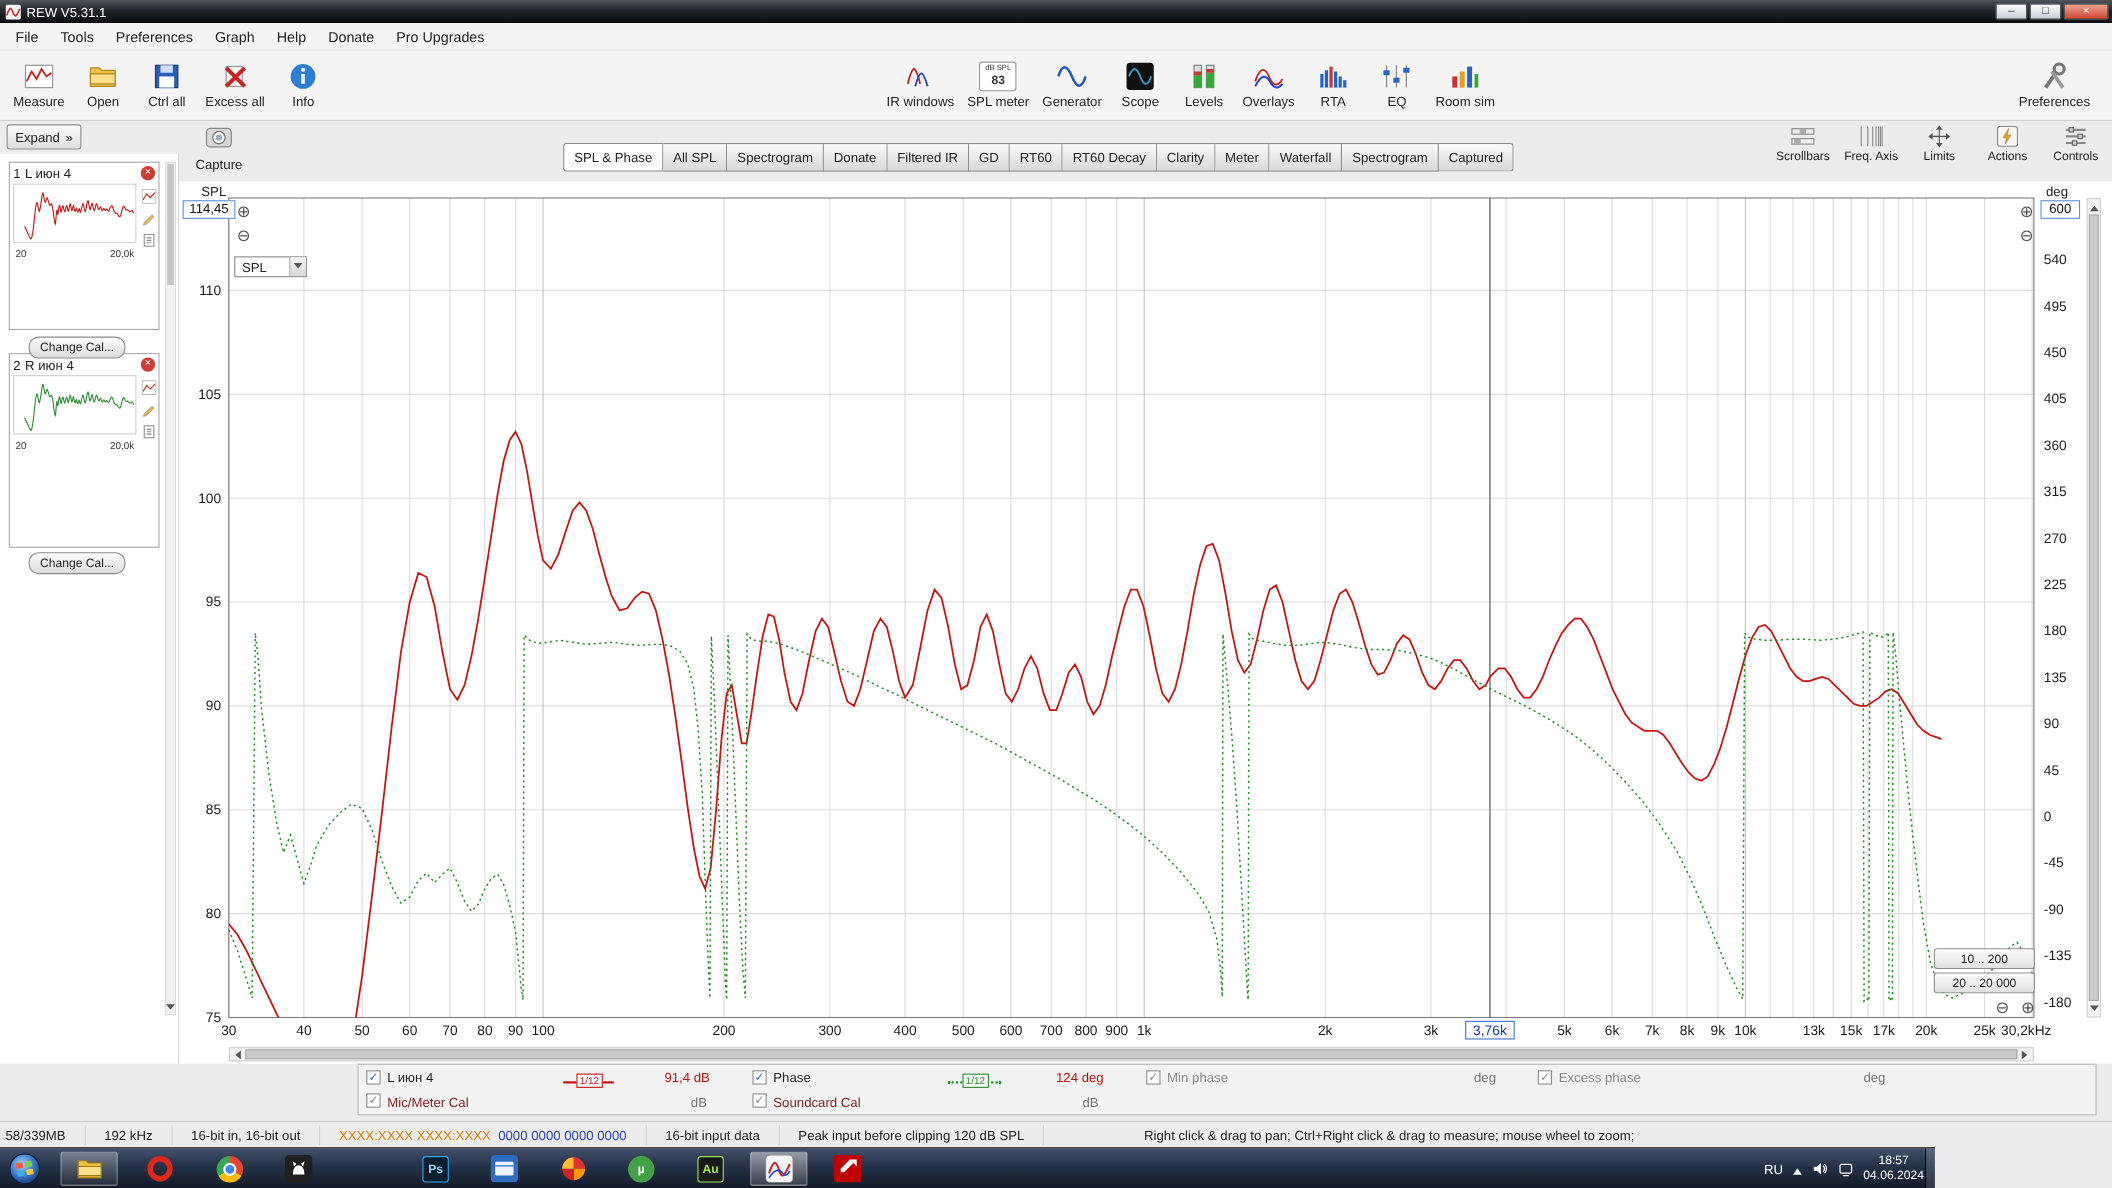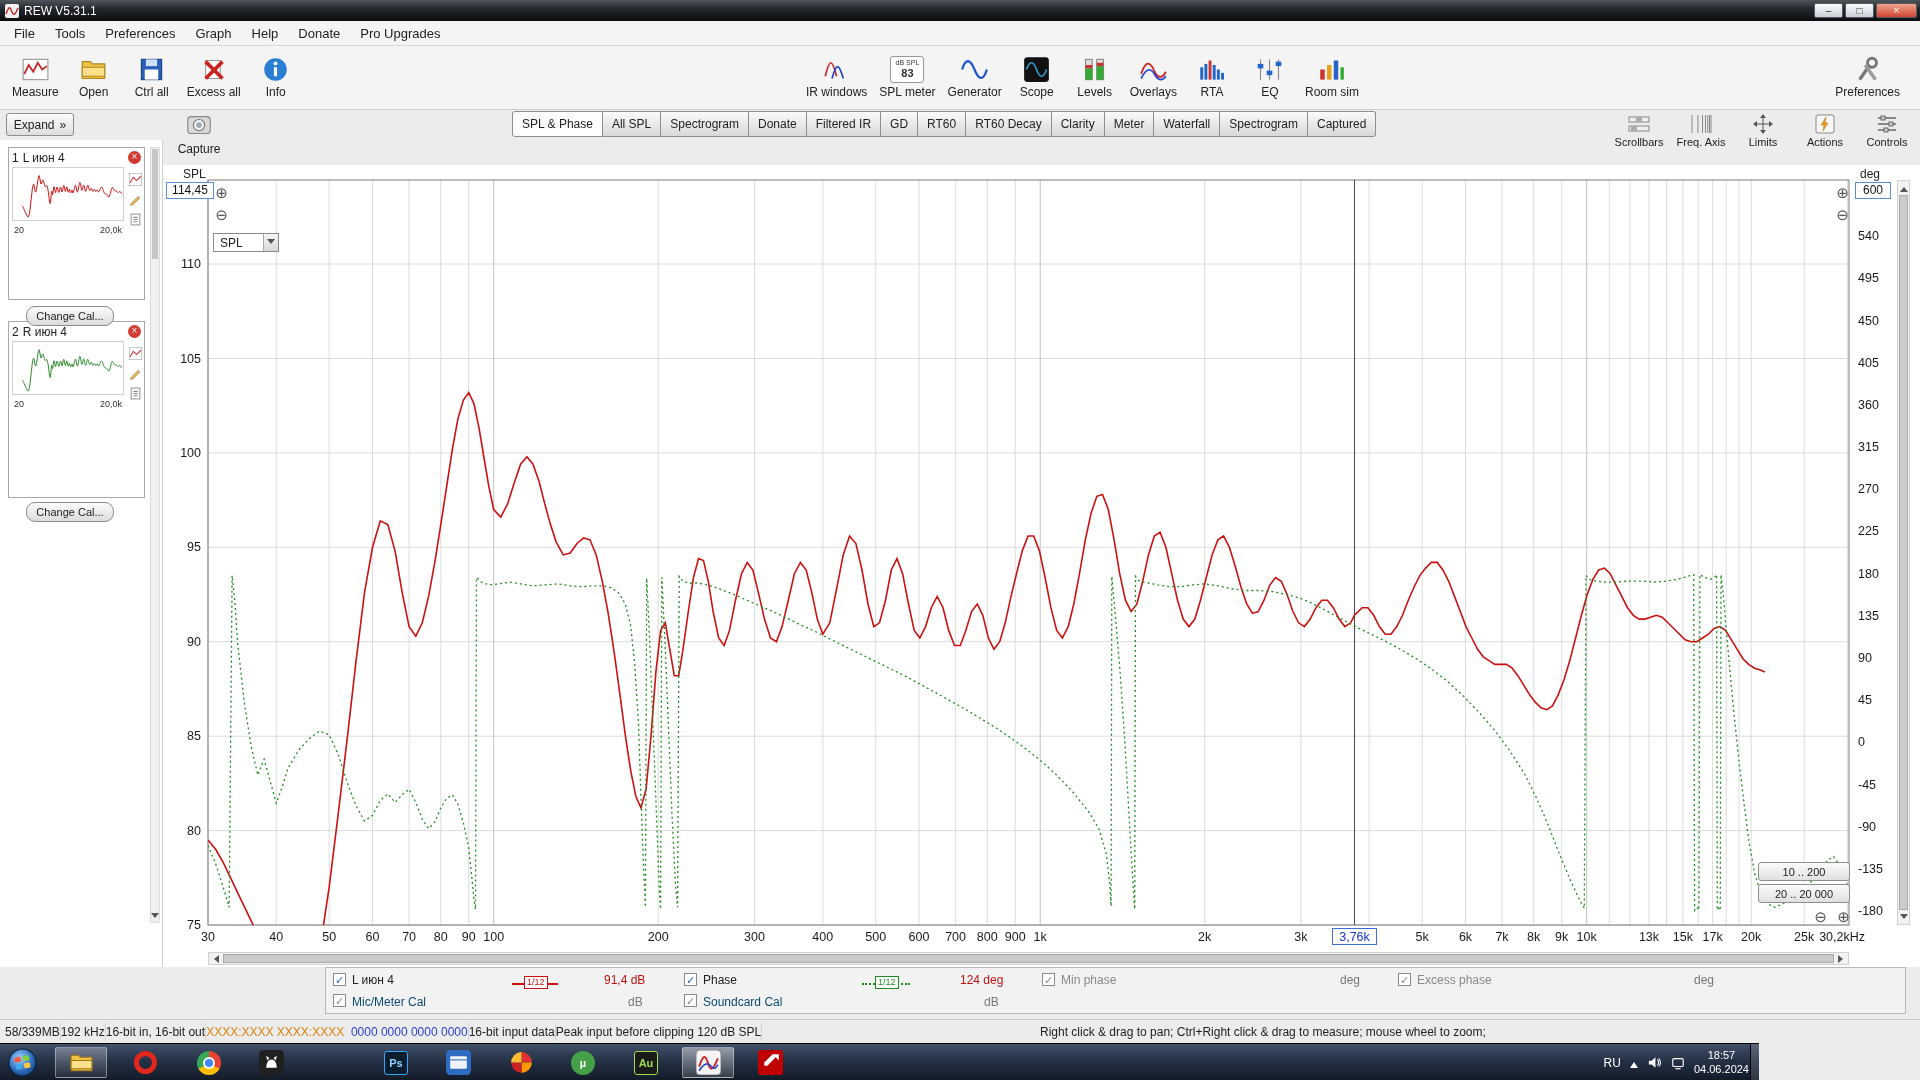--- a/index.html
+++ b/index.html
@@ -34,21 +34,21 @@
     border-radius:3px; font-size:7px; line-height:1.15; text-align:center; color:#333; padding-top:2px; }
   .splmeter b { display:block; font-size:11px; }
 
   
   #expand-btn { position:absolute; left:6px; top:113px; width:68px; height:23px;
     background:linear-gradient(#fcfcfc,#dedede); border:1px solid #8e8e8e; border-radius:3px;
     font-size:12px; display:flex; align-items:center; justify-content:center; gap:5px; }
   #capture { position:absolute; left:176px; top:111px; width:46px; text-align:center; }
   #capture svg { width:30px; height:27px; }
   #capture div { font-size:12px; }
-  #tabsrow { position:absolute; left:512px; top:111px; display:flex; }
+  #tabsrow { position:absolute; left:512px; top:130px; display:flex; }
   .tab { padding:5px 9px; font-size:12px; border:1px solid #8e8e8e; border-left:none;
     background:linear-gradient(#fafafa,#d9d9d9); white-space:nowrap; }
   .tab:first-child { border-left:1px solid #8e8e8e; border-radius:3px 0 0 3px; }
   .tab:last-child { border-radius:0 3px 3px 0; }
   .tab.active { background:#fdfdfd; }
   #rightcontrols { position:absolute; right:2px; top:112px; display:flex; }
   .rc { width:62px; display:flex; flex-direction:column; align-items:center; font-size:11px; }
   .rc svg { width:24px; height:24px; margin-bottom:1px; }
 
   
@@ -94,29 +94,29 @@
   #legend { position:absolute; left:325px; top:967px; width:1581px; height:47px;
     background:#f2f2f2; border:1px solid #b8b8b8; font-size:12px; }
   #legend .cb { position:absolute; width:13px; height:13px; background:#fff; border:1px solid #8a8a8a;
     font-size:11px; line-height:12px; text-align:center; }
   #legend .cb.blue { color:#2f5fc4; }
   #legend .cb.gray { color:#8a8a8a; }
   #legend .t1 { position:absolute; top:5px; }
   #legend .t2 { position:absolute; top:27px; }
   #legend .val { color:#c11212; }
   #legend .unit { color:#777; }
-  #legend .cal { color:#0c4a6e; }
+  #legend .cal { color:#7f1d1d; }
   #legend .ghost { color:#888; }
   .lsample { position:absolute; height:0; }
   .lbox { position:absolute; background:#fff; font-size:9px; padding:0 2px; line-height:11px; }
 
   
   #statusbar { position:absolute; left:0; top:1019px; width:1920px; height:24px; background:#ececec;
     border-top:1px solid #c8c8c8; display:flex; align-items:center; font-size:12px; }
-  #statusbar .seg { padding:0 0; border-right:1px solid #d4d4d4; height:18px; line-height:18px; white-space:nowrap; }
+  #statusbar .seg { padding:0 17px; border-right:1px solid #d4d4d4; height:18px; line-height:18px; white-space:nowrap; }
   #statusbar .seg:first-child { padding-left:5px; }
   .hexo { color:#d9820a; }
   .hexb { color:#2a3fd4; }
   #hint { position:absolute; left:1040px; top:3px; height:18px; line-height:18px; }
 
   
   #taskbar { position:absolute; left:0; top:1043px; width:1759px; height:37px;
     background:linear-gradient(#42516a,#253247 45%,#131b28); border-top:1px solid #000; }
   #startorb { position:absolute; left:8px; top:4px; width:29px; height:29px; }
   .tslot { position:absolute; top:3px; width:52px; height:31px; border-radius:2px;

